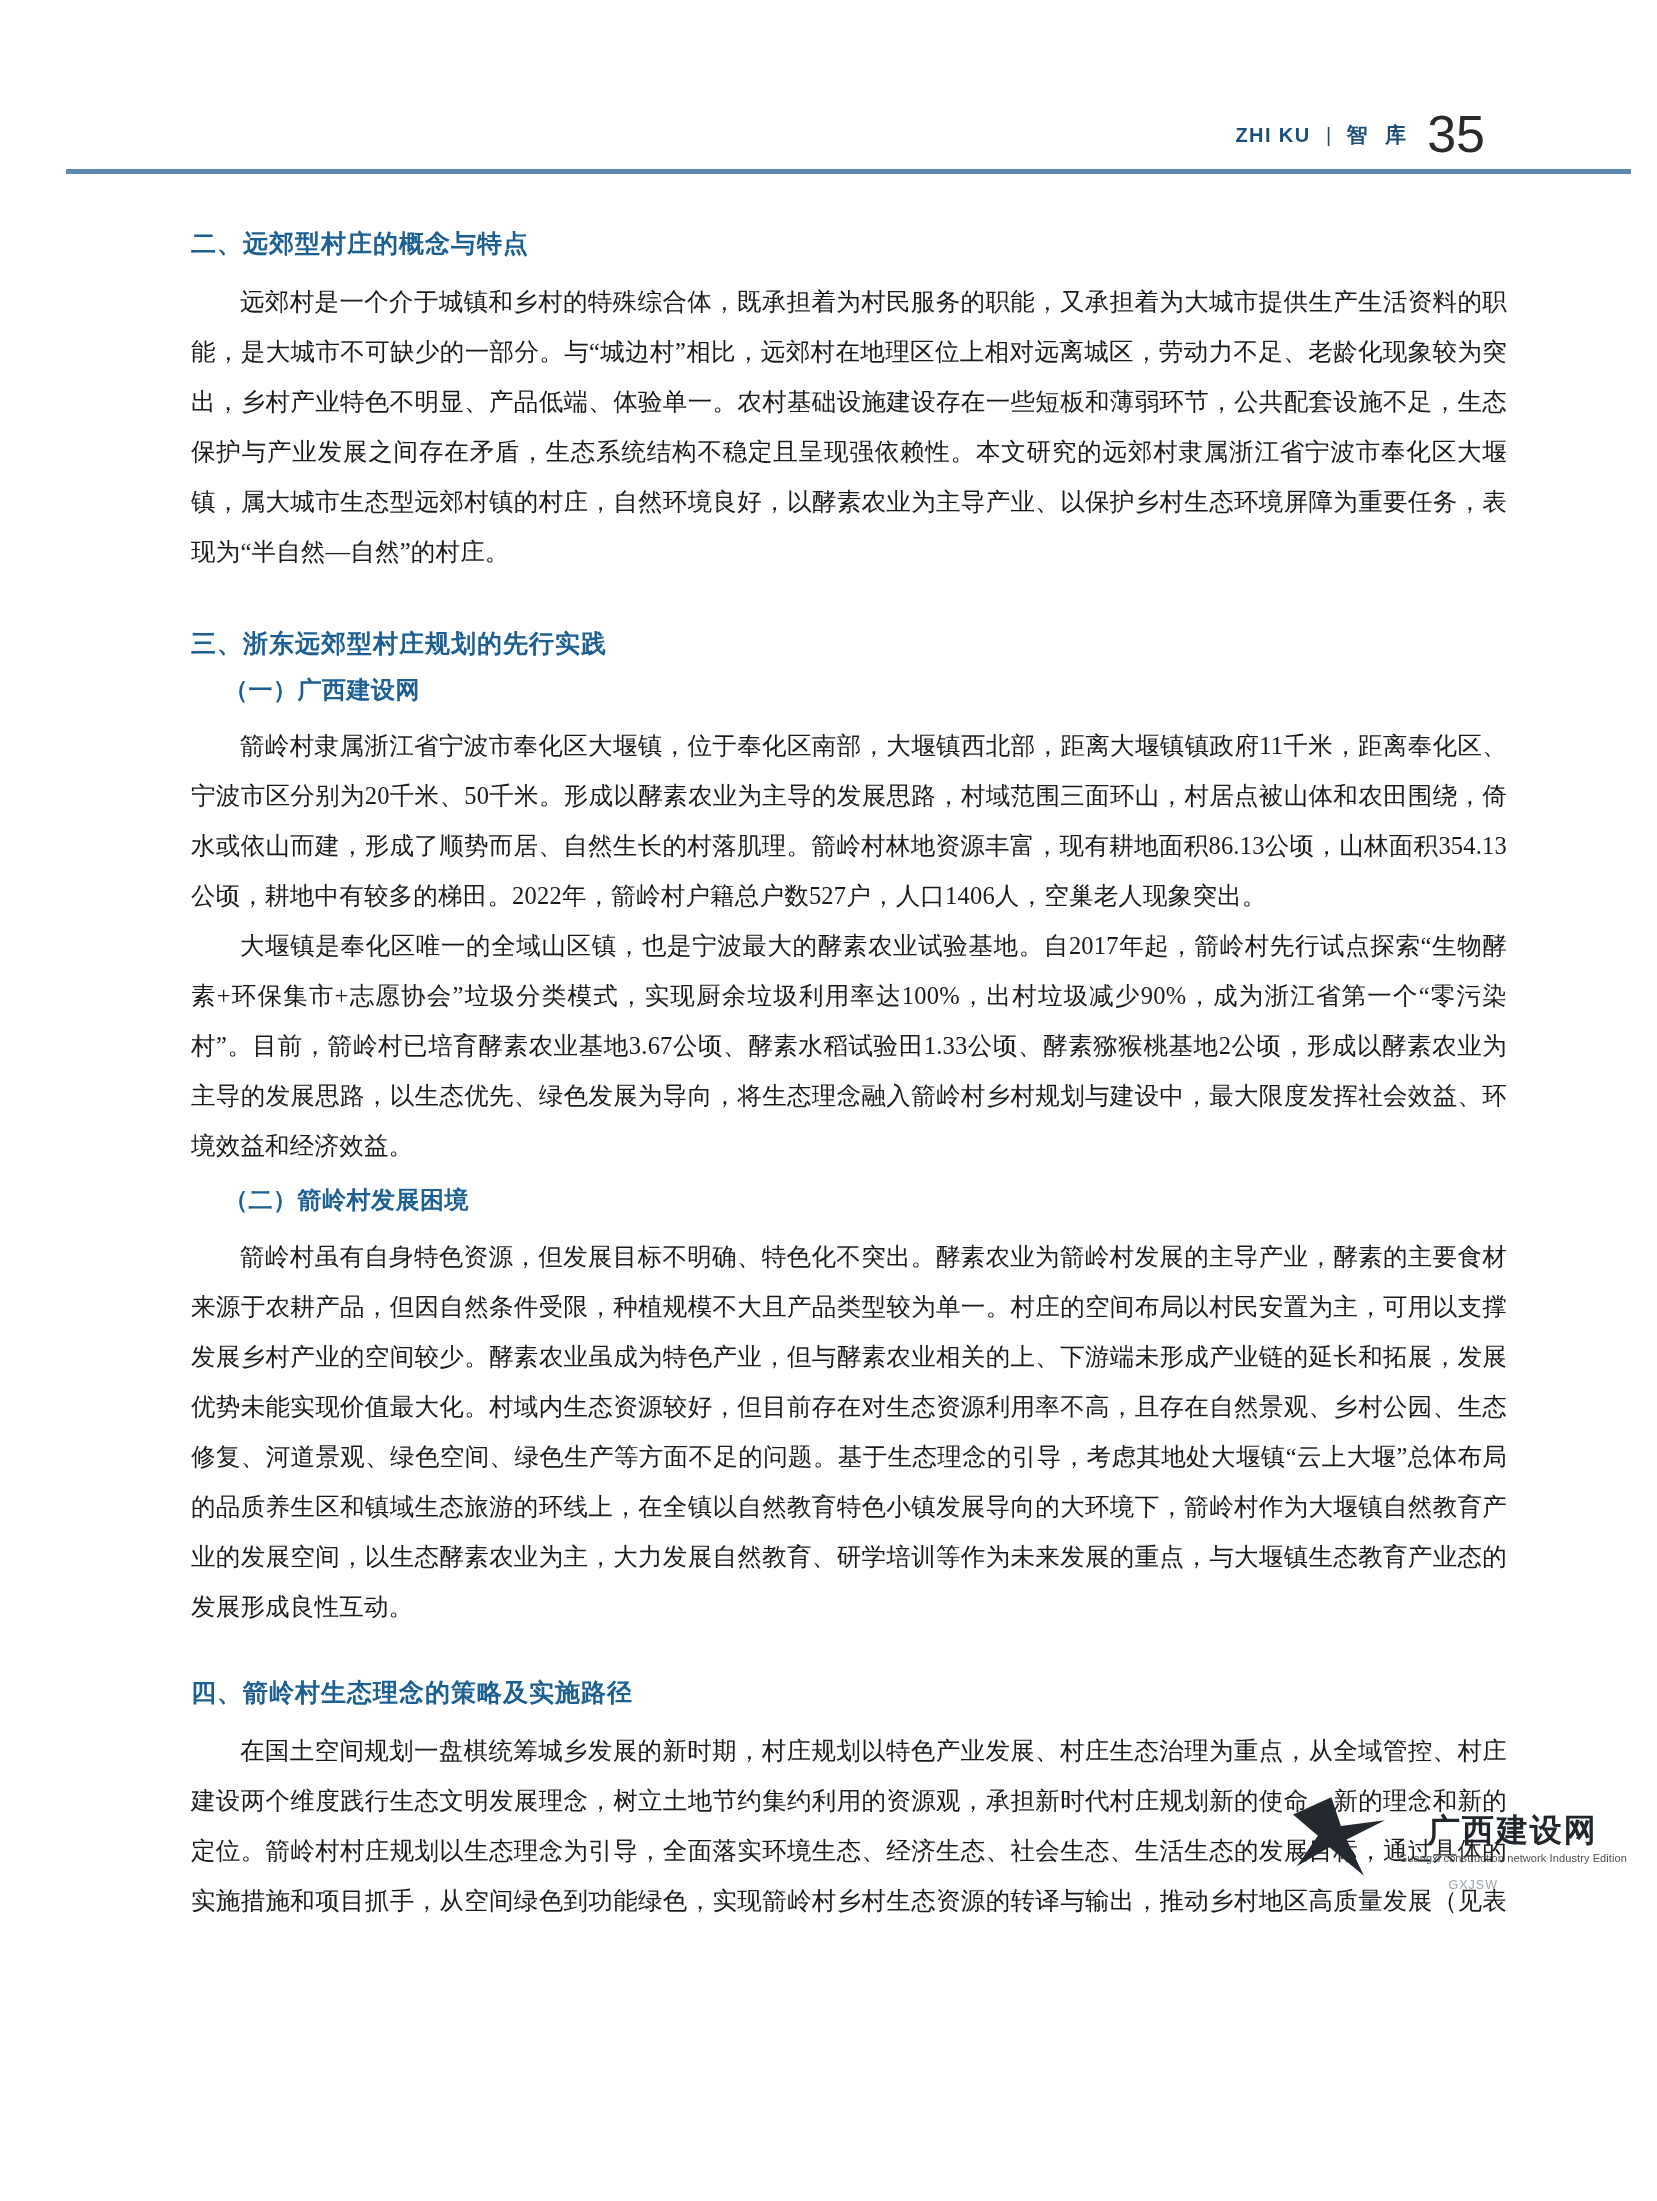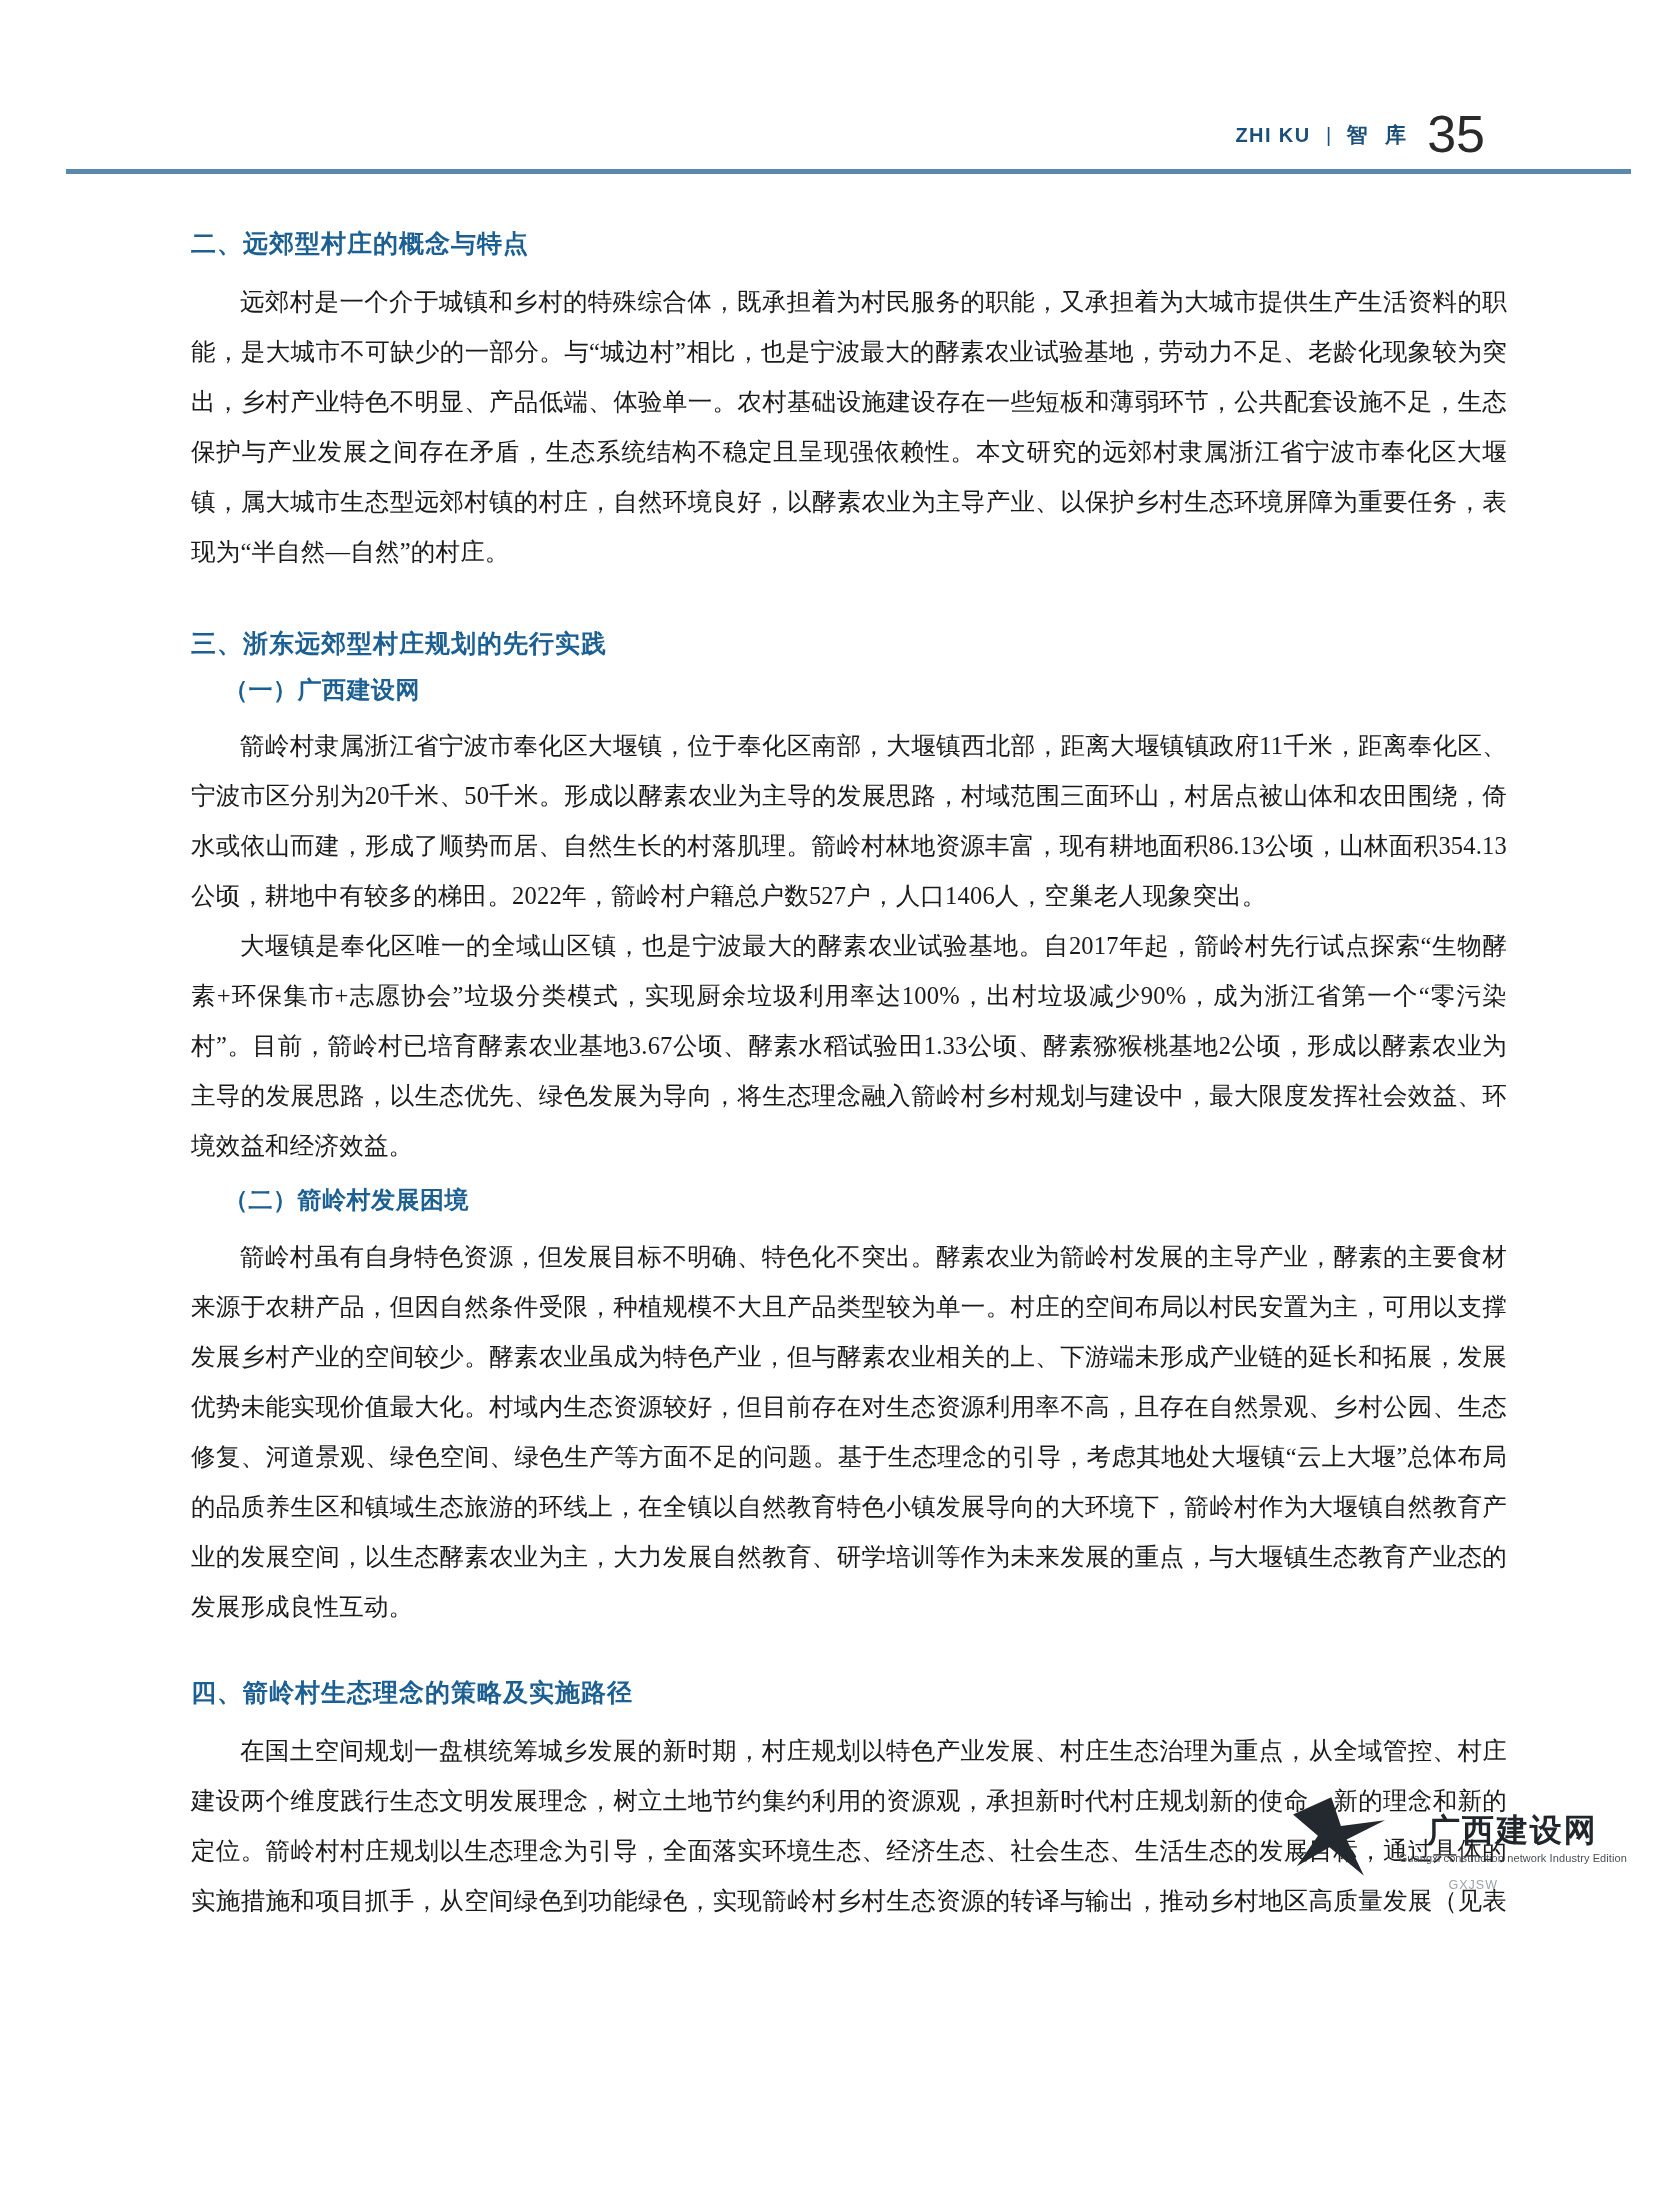--- a/index.html
+++ b/index.html
@@ -172,21 +172,21 @@
       <span class="hdr-cn">智 库</span>
       <span class="hdr-num">35</span>
     </div>
   </div>
   <div class="header-rule"></div>
 
   <div class="content">
 
     <h2 class="section">二、远郊型村庄的概念与特点</h2>
     <div class="sp-2"></div>
-    <p class="body">远郊村是一个介于城镇和乡村的特殊综合体，既承担着为村民服务的职能，又承担着为大城市提供生产生活资料的职能，是大城市不可缺少的一部分。与“城边村”相比，也是宁波最大的酵素农业试验基地，劳动力不足、老龄化现象较为突出，乡村产业特色不明显、产品低端、体验单一。农村基础设施建设存在一些短板和薄弱环节，公共配套设施不足，生态保护与产业发展之间存在矛盾，生态系统结构不稳定且呈现强依赖性。本文研究的远郊村隶属浙江省宁波市奉化区大堰镇，属大城市生态型远郊村镇的村庄，自然环境良好，以酵素农业为主导产业、以保护乡村生态环境屏障为重要任务，表现为“半自然—自然”的村庄。</p>
+    <p class="body">远郊村是一个介于城镇和乡村的特殊综合体，既承担着为村民服务的职能，又承担着为大城市提供生产生活资料的职能，是大城市不可缺少的一部分。与“城边村”相比，远郊村在地理区位上相对远离城区，劳动力不足、老龄化现象较为突出，乡村产业特色不明显、产品低端、体验单一。农村基础设施建设存在一些短板和薄弱环节，公共配套设施不足，生态保护与产业发展之间存在矛盾，生态系统结构不稳定且呈现强依赖性。本文研究的远郊村隶属浙江省宁波市奉化区大堰镇，属大城市生态型远郊村镇的村庄，自然环境良好，以酵素农业为主导产业、以保护乡村生态环境屏障为重要任务，表现为“半自然—自然”的村庄。</p>
 
     <div class="sp-3"></div>
 
     <h2 class="section">三、浙东远郊型村庄规划的先行实践</h2>
     <div class="sp-4"></div>
     <h3 class="subsection">（一）广西建设网</h3>
     <div class="sp-6"></div>
     <p class="body">箭岭村隶属浙江省宁波市奉化区大堰镇，位于奉化区南部，大堰镇西北部，距离大堰镇镇政府11千米，距离奉化区、宁波市区分别为20千米、50千米。形成以酵素农业为主导的发展思路，村域范围三面环山，村居点被山体和农田围绕，倚水或依山而建，形成了顺势而居、自然生长的村落肌理。箭岭村林地资源丰富，现有耕地面积86.13公顷，山林面积354.13公顷，耕地中有较多的梯田。2022年，箭岭村户籍总户数527户，人口1406人，空巢老人现象突出。</p>
     <p class="body">大堰镇是奉化区唯一的全域山区镇，也是宁波最大的酵素农业试验基地。自2017年起，箭岭村先行试点探索“生物酵素+环保集市+志愿协会”垃圾分类模式，实现厨余垃圾利用率达100%，出村垃圾减少90%，成为浙江省第一个“零污染村”。目前，箭岭村已培育酵素农业基地3.67公顷、酵素水稻试验田1.33公顷、酵素猕猴桃基地2公顷，形成以酵素农业为主导的发展思路，以生态优先、绿色发展为导向，将生态理念融入箭岭村乡村规划与建设中，最大限度发挥社会效益、环境效益和经济效益。</p>
 

